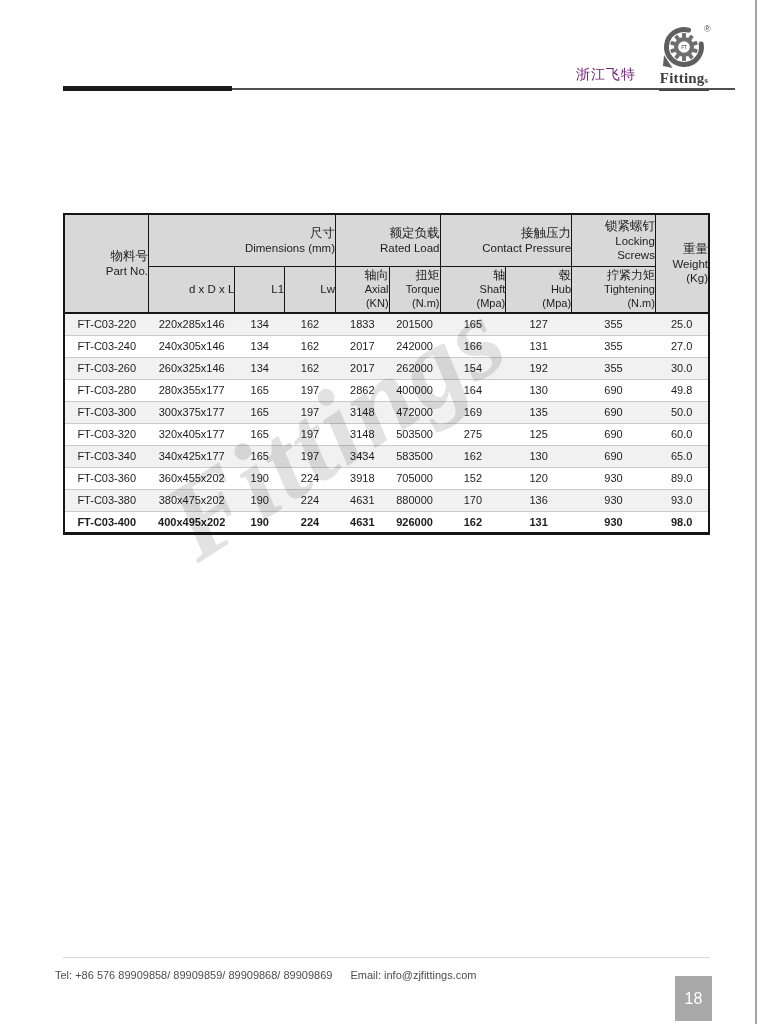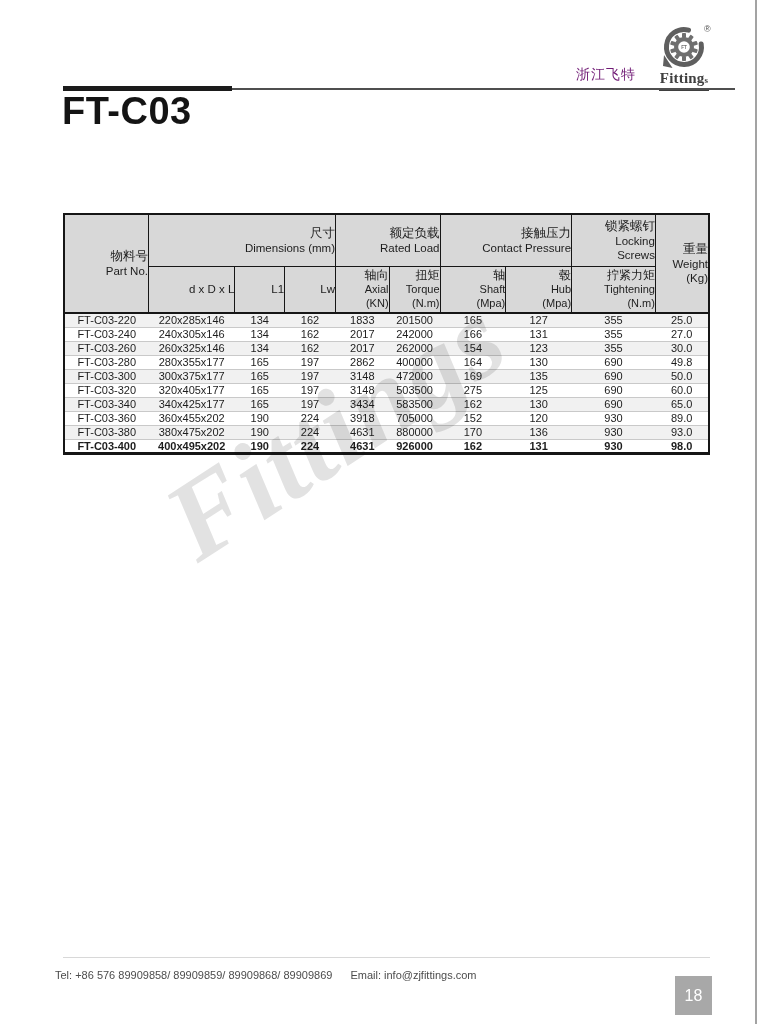--- a/index.html
+++ b/index.html
@@ -41,32 +41,32 @@
   thead th { background:#d8d8d8; font-weight:normal; border:1.2px solid #161616;
              color:#1d1d1d; vertical-align:middle; }
   tr.group { height:52px; }
   tr.sub   { height:47px; }
   thead .zh { font-size:12.5px; line-height:15px; }
   thead .en { font-size:11.5px; line-height:14px; }
   tr.sub th { font-size:11.5px; }
   tr.sub .zh { font-size:12px; line-height:14px; }
   tr.sub .en { font-size:11px; line-height:14px; }
   tr.sub th.bottomline, thead th.spans2 { border-bottom:2.4px solid #161616;padding-left:16px; }
-  tbody tr { height:14px;margin-left:28px; }
+  tbody tr { height:22px;margin-left:28px; }
   tbody td { text-align:center; font-size:11px; color:#1d1d1d;
              border:none; border-bottom:1px solid #c9c9c9; }
   tbody tr:nth-child(odd) td { background:#f1f1f1; }
   tbody tr:last-child td { border-bottom:none;font-weight:bold; }
   th { text-align:right; }
 
   
   .footer-rule { position:absolute; left:63px; top:957px; width:647px; height:1px; background:#d8d8d8; }
   .footer-line { position:absolute; left:55px; top:969px; font-size:11px; color:#4c4c4c; white-space:nowrap; }
   .footer-line .email { margin-left:18px; }
-  .page-badge { position:absolute; left:675px; top:976px; width:37px; height:39px;
+  .page-badge { position:absolute; left:675px; top:976px; width:37px; height:45px;
                 background:#a8a8a8; color:#ffffff; font-size:16px;
                 display:flex; align-items:center; justify-content:center; }
   .scan-edge { position:absolute; left:755px; top:0; width:1.5px; height:1024px; background:#a3a3a3; }
 </style>
 </head>
 <body>
 
 <div class="page">
 
   <div class="brand-zh">浙江飞特</div>
@@ -90,21 +90,20 @@
       </g>
       <circle cx="22" cy="23" r="5.8" fill="#ffffff"></circle>
       <text x="22" y="25" text-anchor="middle" font-size="4.6" font-weight="bold" fill="#6f6f6f">FT</text>
     </svg>
     <span class="reg">®</span>
     <div class="wordmark"><span>Fitting</span><span class="small-s">s</span></div>
   </div>
 
   <div class="rule-thick"></div>
   <div class="rule-thin"></div>
-  <h1 class="page-title">FT-C03</h1>
 
   <table class="spec">
     <colgroup>
       <col style="width:13.1%">
         <col style="width:13.4%">
         <col style="width:7.7%">
         <col style="width:7.9%">
       <col style="width:8.3%">
         <col style="width:7.9%">
         <col style="width:10.2%">
@@ -198,21 +197,21 @@
           <td>27.0</td>
       </tr>
       <tr>
         <td>FT-C03-260</td>
           <td>260x325x146</td>
           <td>134</td>
           <td>162</td>
           <td>2017</td>
           <td>262000</td>
           <td>154</td>
-          <td>123</td>
+          <td>192</td>
           <td>355</td>
           <td>30.0</td>
       </tr>
       <tr>
         <td>FT-C03-280</td>
           <td>280x355x177</td>
           <td>165</td>
           <td>197</td>
           <td>2862</td>
           <td>400000</td>

